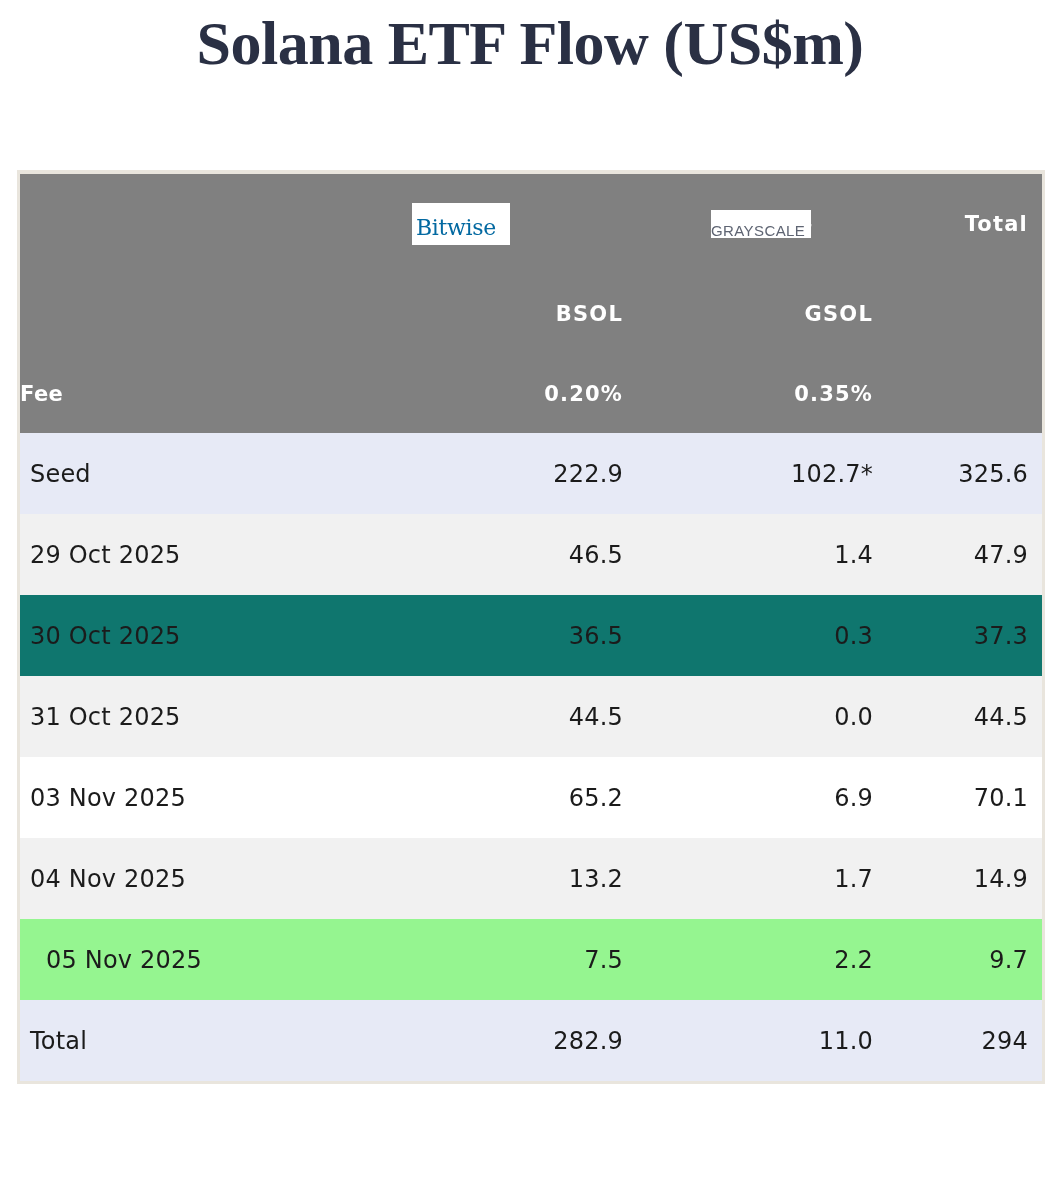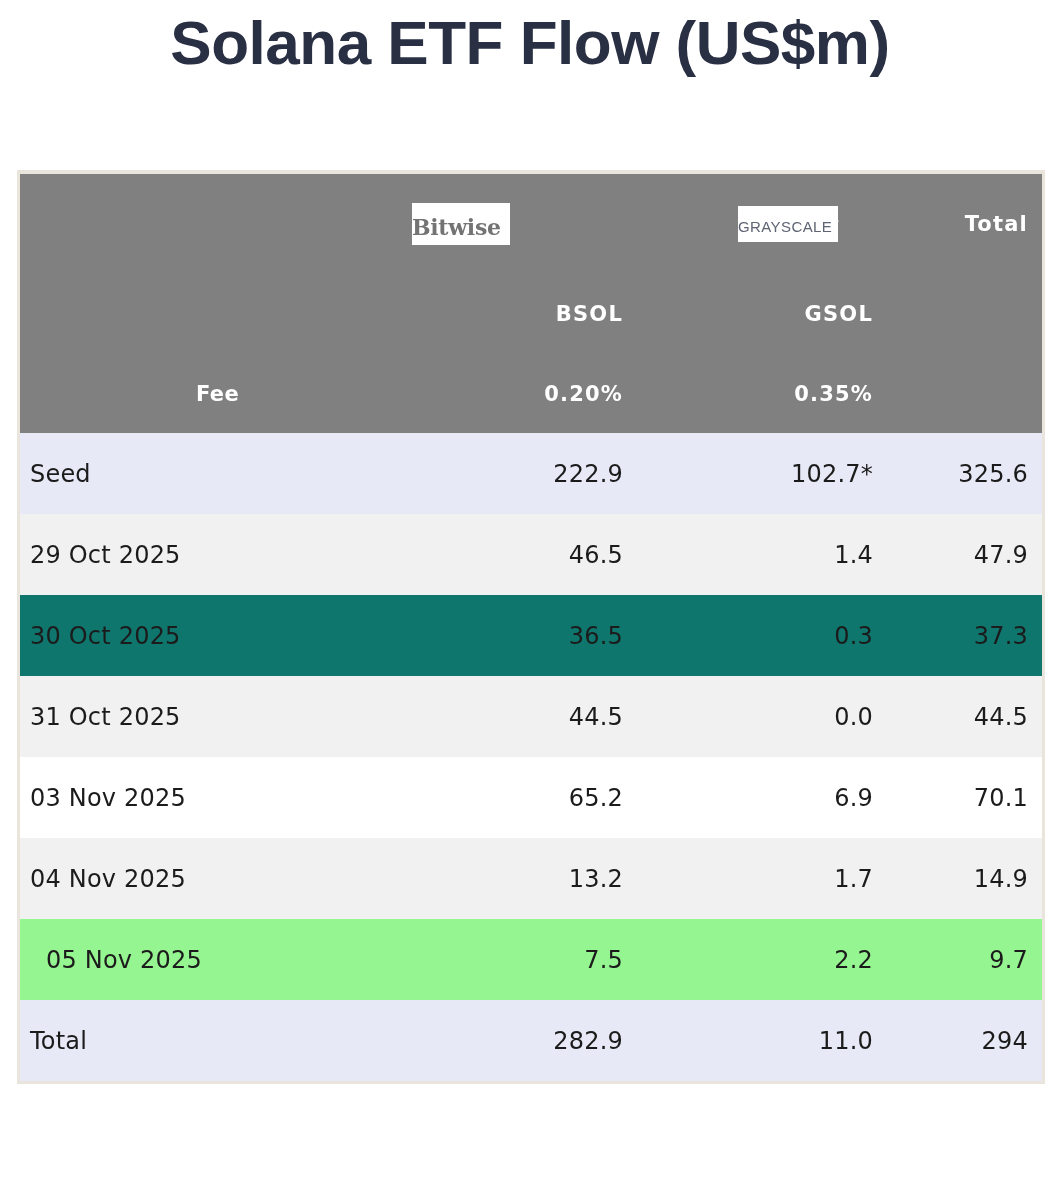--- a/index.html
+++ b/index.html
@@ -9,21 +9,21 @@
   }
   body {
     width: 1060px;
     height: 1200px;
     font-family: "DejaVu Sans", sans-serif;
     overflow: hidden;
   }
 
   
   #page-title {
-    font-family: Liberation Sans, sans-serif;
+    font-family: Liberation Serif, serif;
     color: #2a3044;
     font-size: 62px;
     font-weight: 700;
     text-align: center;
     letter-spacing: -0.5px;
     line-height: 1;
     padding-top: 12px;
     height: 86px;
     box-sizing: border-box;
     white-space: nowrap;
@@ -58,25 +58,24 @@
     color: #ffffff;
     padding: 0;
   }
 
   tr.logo-row td { height: 100px; vertical-align: middle; }
   tr.ticker-row td { height: 80px; vertical-align: middle; }
   tr.fee-row td { height: 79px; vertical-align: middle; }
   tr.staking-row td { height: 79px; vertical-align: middle; }
 
   .hdr .lbl {
-    padding-left: 10px;
     font-size: 21px;
     font-weight: 700;
     letter-spacing: 0.4px;
-    text-align: center;
+    text-align: left;
   }
   .hdr .val {
     padding-right: 32px;
     font-size: 21px;
     font-weight: 700;
     letter-spacing: 1.2px;
     text-align: right;
   }
   .hdr .val.total-hd {
     padding-right: 14px;
@@ -93,36 +92,36 @@
     vertical-align: middle;
   }
   .logo-bitwise {
     width: 98px;
     height: 42px;
     line-height: 42px;
     margin-right: 145px;
   }
   .logo-bitwise .txt {
     font-family: "DejaVu Serif", serif;
-    font-weight: 700;
+    font-weight: 400;
     font-size: 22px;
-    color: #737373;
+    color: #0369a1;
     letter-spacing: -0.3px;
     margin-top: 19px;
   }
   .logo-bitwise .rmark {
     font-size: 10px;
     vertical-align: 8px;
     font-family: "DejaVu Sans", sans-serif;
   }
   .logo-grayscale {
     width: 100px;
-    height: 36px;
+    height: 28px;
     line-height: 36px;
-    margin-right: 67px;
+    margin-right: 94px;
   }
   .logo-grayscale .txt {
     font-family: "Liberation Sans", sans-serif;
     font-size: 15px;
     color: #5e6472;
     letter-spacing: 0.4px;
   }
   .logo-grayscale .rmark {
     font-size: 8px;
     vertical-align: 6px;

